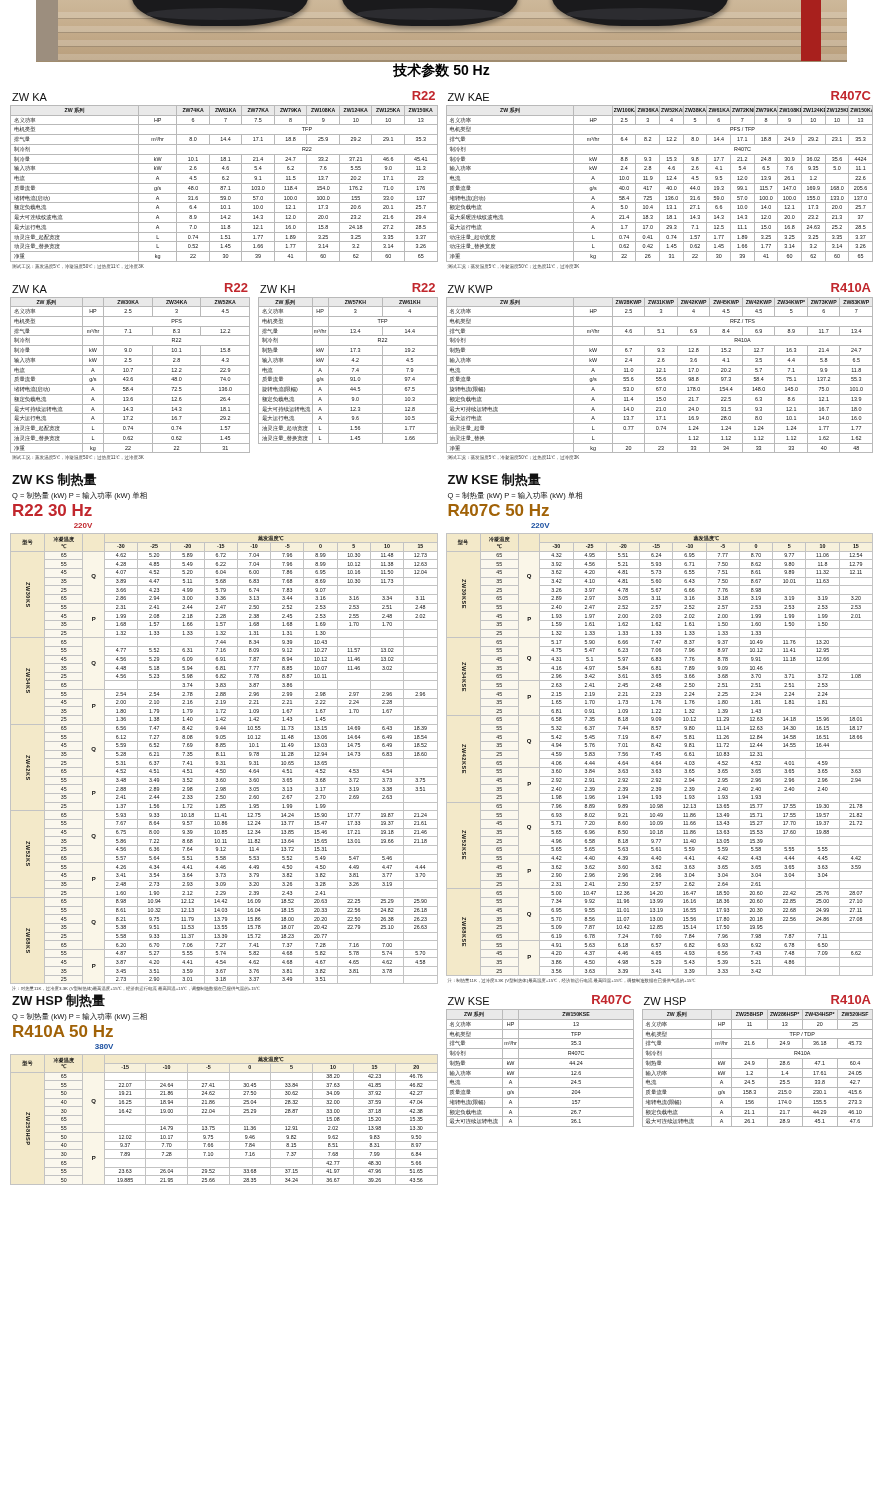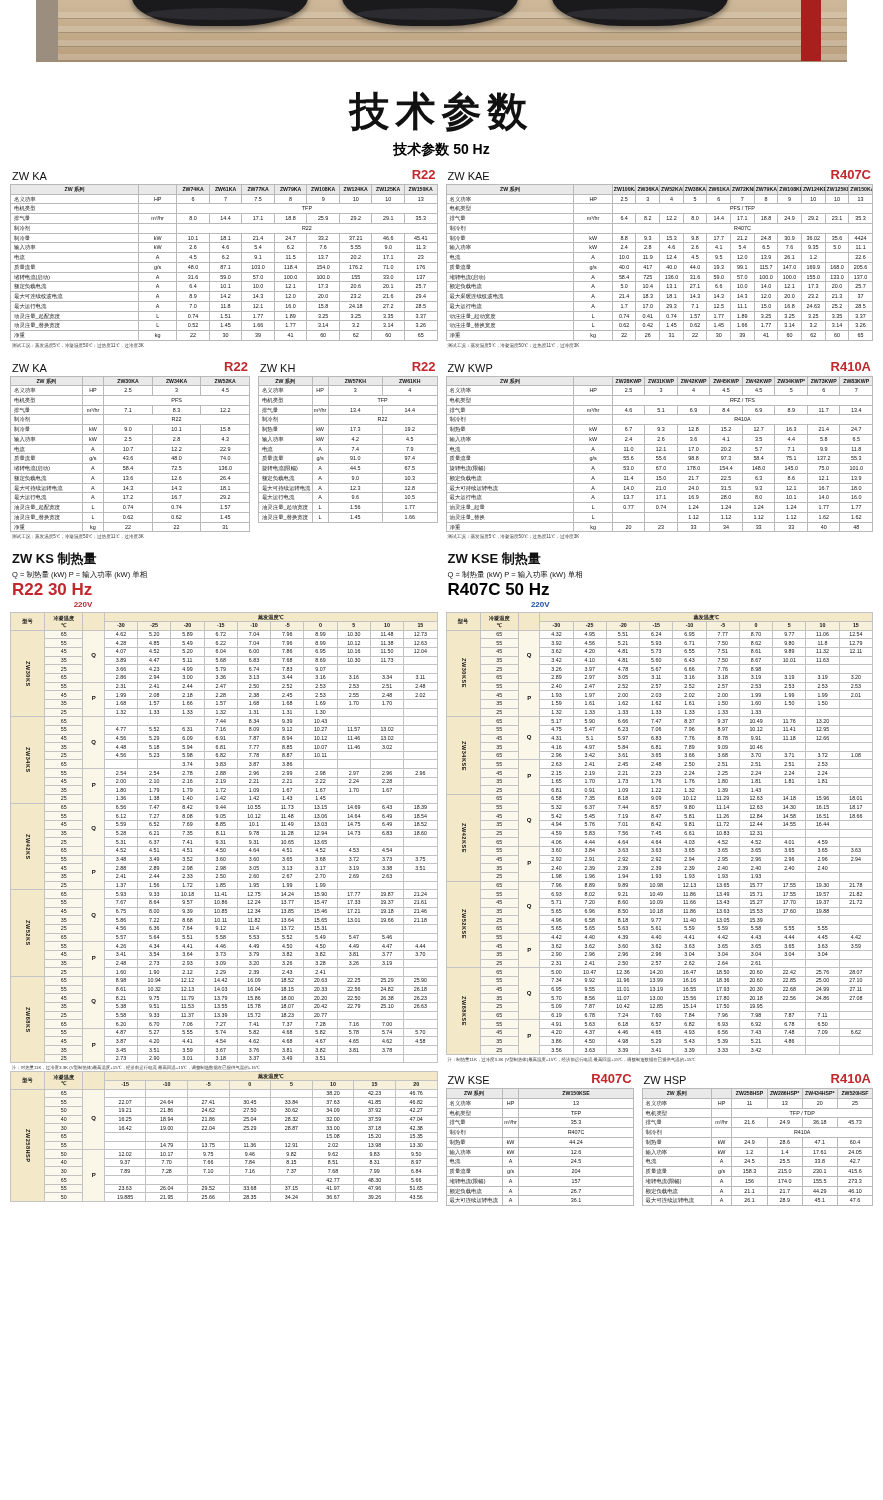--- a/index.html
+++ b/index.html
@@ -98,21 +98,21 @@
   }
   table.spec td.lbl { text-align:left; padding-left:3px; background:#fff; }
   .note { font-size:4.6px; color:#333; padding:2px 2px 0; line-height:1.3; }
 
   
   .cap-head { padding: 0 2px 3px; display:flex; justify-content:space-between; align-items:flex-start;flex-direction:column;}
   .cap-title { font-size: 13px; font-weight:bold; }
   .cap-title .eq { display:block; font-size: 7.5px; font-weight:normal; margin-top:2px;}
   .cap-model { text-align:right; }
   .cap-model .m { font-size: 17px; font-weight:bold; color:#c1272d; }
-  .cap-model .m.blue { color:#000000;}
+  .cap-model .m.blue { color:#a16207;}
   .cap-model .v { font-size: 8px; font-weight:bold; color:#c1272d; }
   .cap-model .v.blue { color:#1a4fa0;}
 
   table.cap {
     width:100%; border-collapse:collapse; table-layout:fixed;
     font-size:5.3px; line-height:1.3;
   }
   table.cap td {
     border:0.5px solid #c3c3c3; padding:0.4px 1px; text-align:center;
     white-space:nowrap; overflow:hidden;
@@ -138,21 +138,20 @@
     <div class="plank" style="top:26px"></div>
     <div class="plank" style="top:40px"></div>
     <div class="plank" style="top:54px"></div>
     <div class="wallL"></div>
     <div class="unit" style="left:96px"></div>
     <div class="unit" style="left:306px"></div>
     <div class="unit" style="left:516px"></div>
     <div class="redpost"></div>
   </div>
 
-  <div class="main-title">技术参数</div>
   <div class="freq-title">技术参数  50 Hz</div>
 
   <div class="cols">
     <div class="col">
       <div class="block">
         <div class="block-head">
           <div class="bh-left">ZW KA</div>
           <div class="bh-right">R22</div>
         </div>
         <table class="spec" id="t-zwka-a">
@@ -2397,20 +2396,32 @@
           </tbody>
         </table>
       <div class="cap-note">注：制热量11K，过冷度3.3K
 (V型制热体)最高温度+15℃，经济前运行电流
 最高回温+15℃，调整制造数据在已提供气温的+15℃</div>
     </div>
   </div>
 
   <div class="cols">
     <div class="col">
+      <div class="cap-head">
+        <div>
+          <div class="cap-title">ZW HSP 制热量</div>
+          <div class="cap-title">
+              <span class="eq">Q = 制热量 (kW)   P = 输入功率 (kW)  三相</span>
+            </div>
+        </div>
+        <div class="cap-model">
+          <div class="m blue">R410A  50 Hz</div>
+          <div class="v blue">380V</div>
+        </div>
+      </div>
       <table class="cap" id="c-hsp">
           <tbody>
             <tr>
               <td class="hd" rowspan="2" style="width:8%">型号</td>
               <td class="hd" rowspan="2" style="width:9%">冷凝温度<br>℃</td>
               <td class="hd" rowspan="2" style="width:5%"></td>
               <td class="hd" colspan="8">蒸发温度℃</td>
             </tr>
             <tr>
               <td class="hd2">-15</td>

